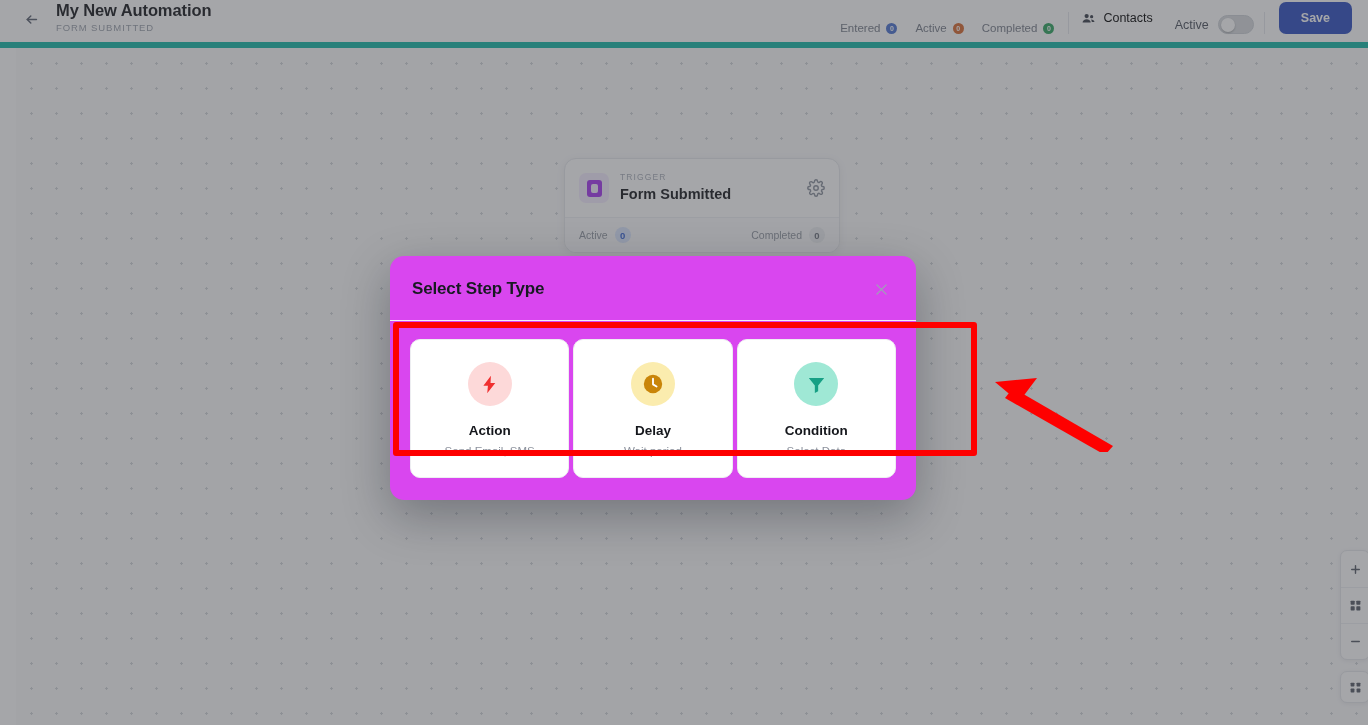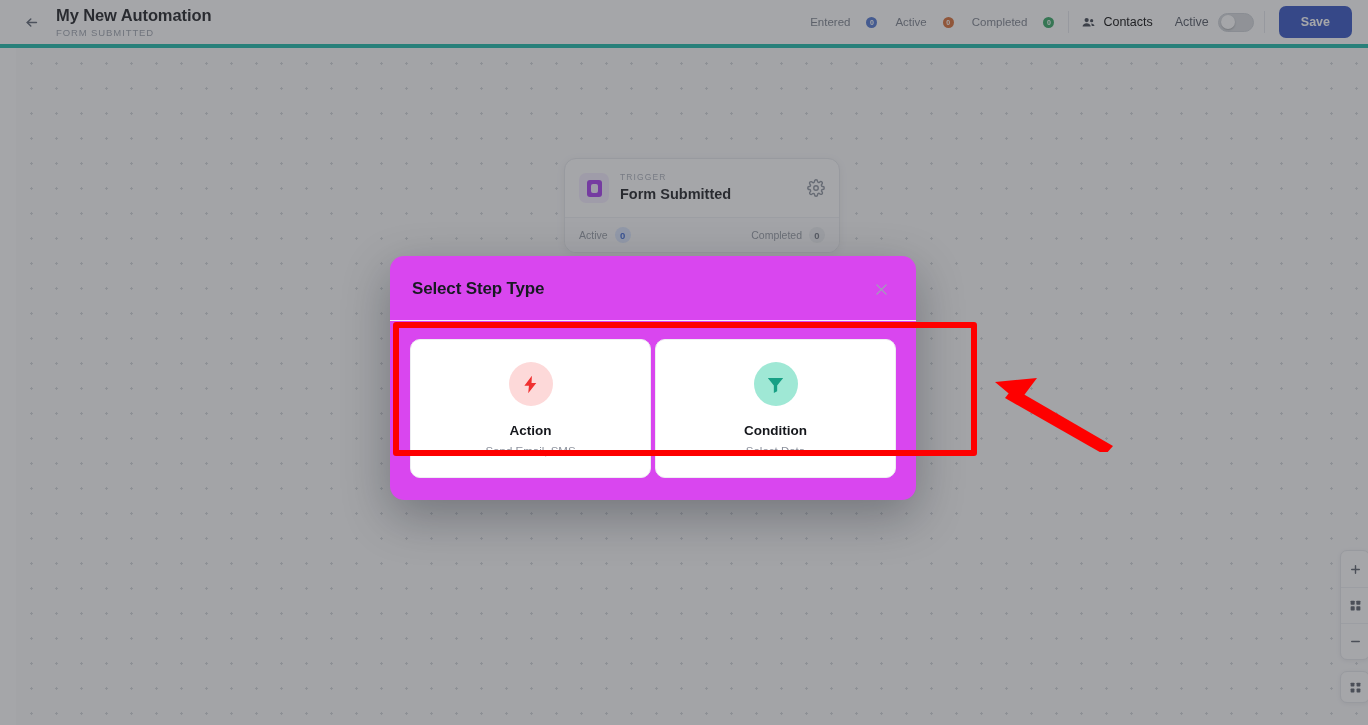--- a/index.html
+++ b/index.html
@@ -19,24 +19,24 @@
     overflow: hidden;
   }
 
   
   .topbar {
     position: absolute;
     top: 0; left: 0;
     width: 1368px;
     height: 48px;
     background: #ffffff;
-    border-bottom: 4px solid #14b8a6;
+    border-bottom: 6px solid #14b8a6;
     display: flex;
-    align-items: center;
-    padding: 0 16px;
+    align-items: flex-end;
+    padding: 8px 16px;
     z-index: 5;
   }
   .back-btn {
     width: 30px; height: 30px;
     display: flex; align-items: center; justify-content: center;
     color: #5a6170;
     flex: 0 0 auto;
     cursor: pointer;
     border-radius: 6px;
   }
@@ -52,21 +52,21 @@
     font-size: 9.5px;
     color: #9aa0ab;
     letter-spacing: 0.9px;
     line-height: 13px;
     text-transform: uppercase;
     margin-top: 1px;
   }
   .topbar-spacer { flex: 1 1 auto; }
 
   .stats { display: flex; align-items: center; gap: 18px; margin-right: 14px; }
-  .stat { display: flex; align-items: center; gap: 16px; }
+  .stat { display: flex; align-items: center; gap: 6px; }
   .stat-label { font-size: 11.5px; color: #777d89; }
   .stat-dot {
     width: 11px; height: 11px; border-radius: 50%;
     display: flex; align-items: center; justify-content: center;
     font-size: 7px; color: #ffffff; font-weight: bold;
   }
 
   .vdiv { width: 1px; height: 22px; background: #e4e7ec; }
 
   .contacts-btn {
@@ -414,20 +414,30 @@
         <div class="card">
           <div class="card-icon" style="background:#fdd9d9">
             <svg width="21" height="21" viewBox="0 0 24 24" fill="#f03030">
               <path d="M13.6 2 5 13.4h5.2L9.4 22 18.6 10.2h-5.4z"></path>
             </svg>
           </div>
           <div class="card-title">Action</div>
           <div class="card-sub">Send Email, SMS</div>
         </div>
 
+        <div class="card">
+          <div class="card-icon" style="background:#fbecae">
+            <svg width="22" height="22" viewBox="0 0 24 24">
+              <circle cx="12" cy="12" r="10" fill="#c98509"></circle>
+              <path d="M12 6.3v6.1l3.9 2.3" fill="none" stroke="#ffffff" stroke-width="2" stroke-linecap="round" stroke-linejoin="round"></path>
+            </svg>
+          </div>
+          <div class="card-title">Delay</div>
+          <div class="card-sub">Wait period</div>
+        </div>
 
         <div class="card">
           <div class="card-icon" style="background:#9fe8d5">
             <svg width="21" height="21" viewBox="0 0 24 24" fill="#17a085">
               <path d="M3.2 4.6h17.6L13.9 13v6.6l-3.8 2.2V13z"></path>
             </svg>
           </div>
           <div class="card-title">Condition</div>
           <div class="card-sub">Select Data</div>
         </div>

